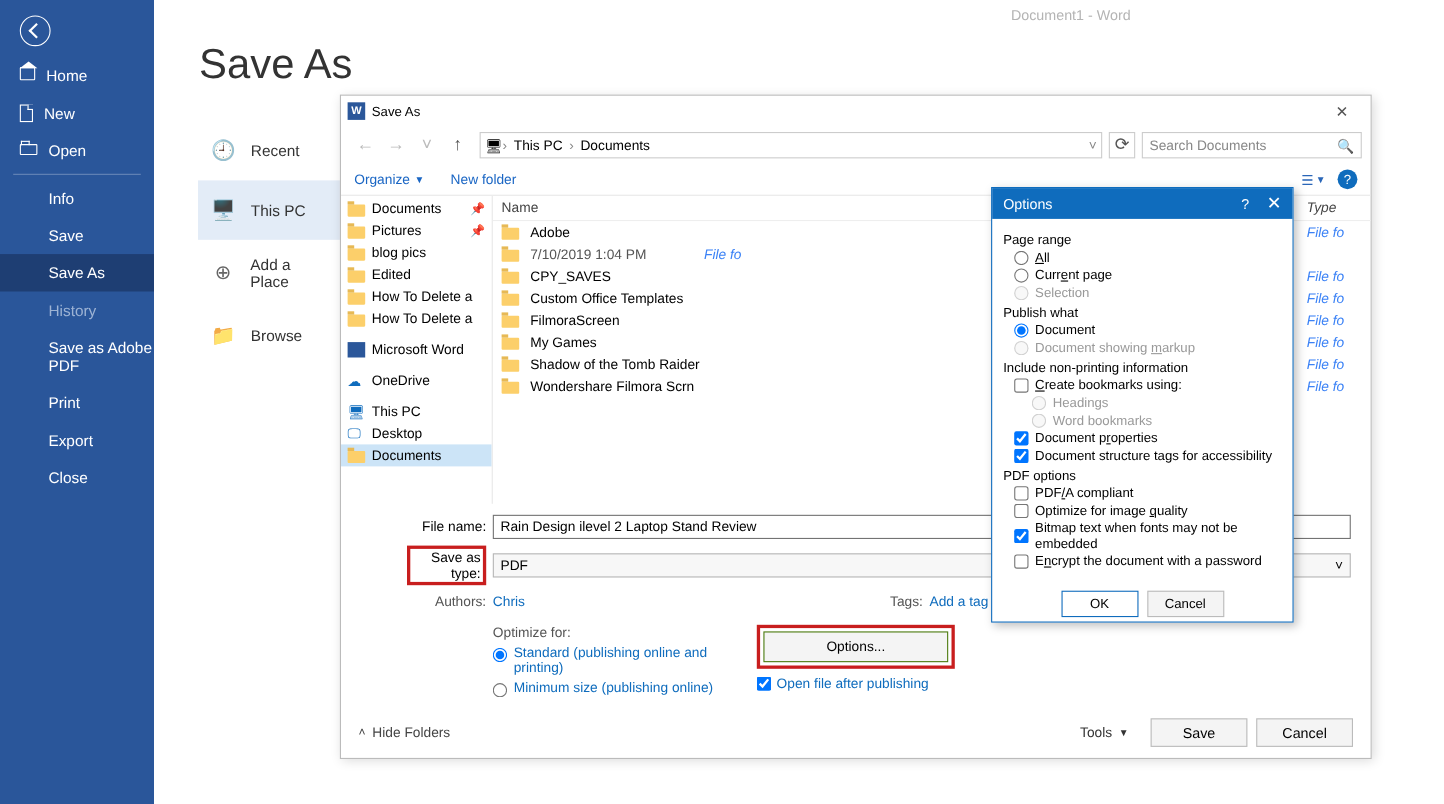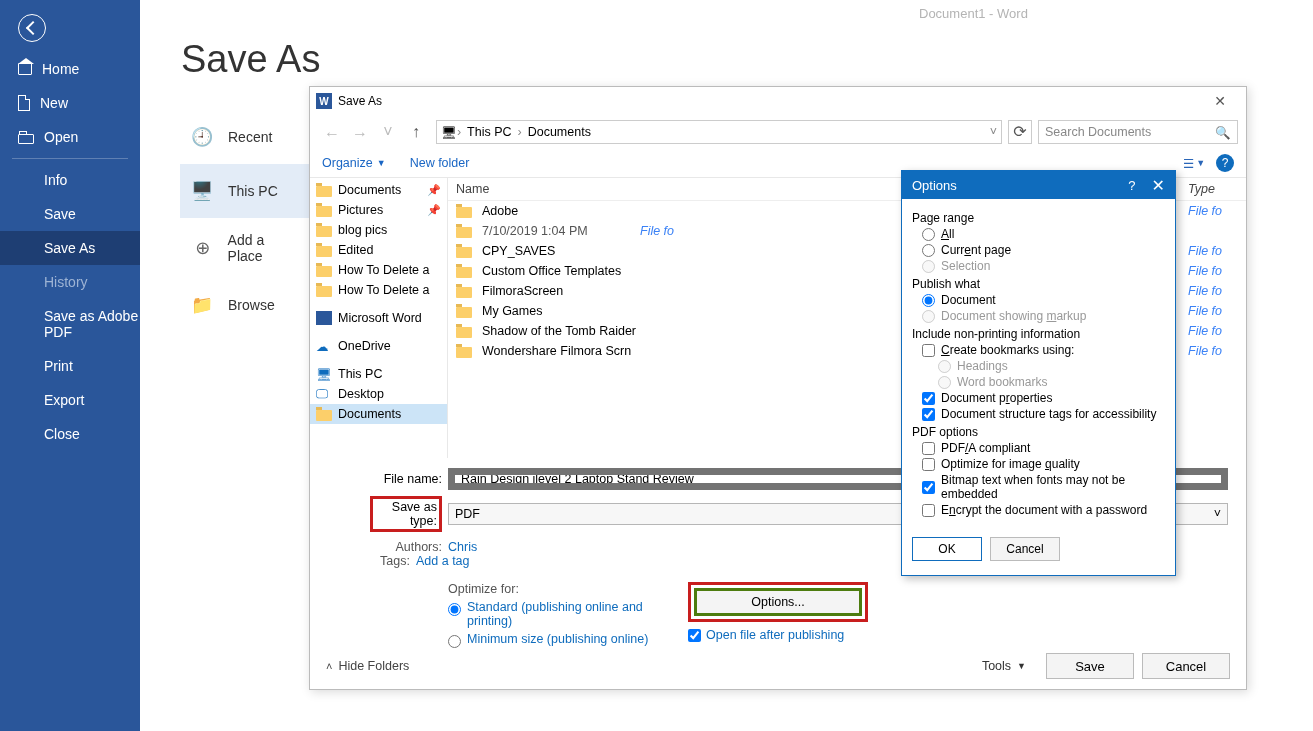--- a/index.html
+++ b/index.html
@@ -2,21 +2,21 @@
 <html><head>
 <meta charset="utf-8">
 <style>
 * { box-sizing: border-box; margin: 0; padding: 0; font-family: "Segoe UI", Tahoma, sans-serif; }
 body { background: #fff; width: 1313px; height: 731px; overflow: hidden; position: relative; }
 
 
 .backstage-sidebar { position: absolute; left: 0; top: 0; width: 140px; height: 731px; background: #2a569a; color: #fff; font-size: 14px; }
 .backstage-sidebar .back-btn { display: block; margin: 14px 0 10px 18px; width: 28px; height: 28px; border: 1.5px solid #fff; border-radius: 50%; position: relative; }
 .backstage-sidebar .back-btn::before { content: ""; position: absolute; left: 9px; top: 8px; width: 8px; height: 8px; border-left: 2px solid #fff; border-bottom: 2px solid #fff; transform: rotate(45deg); }
-.bs-item { padding: 9px 0 9px 18px; display: flex; align-items: center; cursor: pointer; }
+.bs-item { padding: 9px 0 9px 18px; display: flex; cursor: pointer; }
 .bs-item.selected { background: #1e3e73; }
 .bs-item.dim { color: #9db3d4; }
 .bs-icon { width: 18px; height: 14px; margin-right: 10px; display: inline-block; }
 .bs-sep { border-top: 1px solid rgba(255,255,255,0.25); margin: 4px 12px; }
 .home-ic { border: 1.5px solid #fff; border-radius: 1px; position: relative; height: 12px; width: 14px; }
 .home-ic::before { content:""; position:absolute; top:-6px; left:-1px; width:0; height:0; border-left:8px solid transparent; border-right:8px solid transparent; border-bottom:6px solid #fff;}
 .doc-ic { border:1.5px solid #fff; height:16px; width:12px; position:relative;}
 .doc-ic::before{content:"";position:absolute;right:-1px;top:-1px;width:4px;height:4px;background:#2a569a;border-left:1.5px solid #fff;border-bottom:1.5px solid #fff;}
 .folder-ic{border:1.5px solid #fff;height:10px;width:16px;border-radius:1px;position:relative;top:2px;}
 .folder-ic::before{content:"";position:absolute;top:-4px;left:0;width:6px;height:3px;border:1.5px solid #fff;border-bottom:none;}
@@ -69,32 +69,32 @@
 .file-row{display:flex;padding:3px 8px;align-items:center;}
 .file-row .folder-y{width:16px;margin-right:10px;}
 .file-row .col-name{flex:1;}
 .file-row .col-date{width:158px;color:#555;}
 .file-row .col-type{width:50px;color:#3b82f6;}
 
 .sd-fields { padding: 10px 18px 0 60px; font-size:12.5px; }
 .field-row { display:flex; align-items:center; margin-bottom:6px; }
 .field-label { width:72px; text-align:right; margin-right:6px; }
 .hl-red{border:3px solid #c81e1e; padding:1px 2px;}
-.field-input { flex:1; height:22px; border:7px solid #737373; padding:0 6px; font-size:12.5px; background:#fff;}
+.field-input { flex:1; height:22px; border:1px solid #737373; padding:0 6px; font-size:12.5px; background:#fff;}
 .field-select { flex:1; height:22px; border:1px solid #b6b6b6; padding:0 6px; background:#f7f7f7; display:flex; align-items:center; justify-content:space-between;}
-.meta-row{display:flex;margin:8px 0 0 0;flex-direction:column;}
+.meta-row{display:flex;margin:8px 0 0 0;}
 .meta-col{flex:1;display:flex;}
 .meta-lbl{width:72px;text-align:right;margin-right:6px;color:#555;}
 .meta-val{color:#0f6cbd;}
 .opt-block{display:flex;margin-top:14px;}
 .opt-left{flex:0 0 240px; margin-left:78px;}
 .radio-row{display:flex;align-items:flex-start;margin-bottom:4px;color:#0f6cbd;}
 .radio-row input{margin:3px 6px 0 0;}
 .opt-center{flex:1; display:flex; flex-direction:column; align-items:flex-start;}
-.options-btn{width:168px;height:28px;border:3px solid #4d7c0f;background:#f4f4f4;font-size:12.5px;cursor:pointer;}
+.options-btn{width:168px;height:28px;border:1px solid #4d7c0f;background:#f4f4f4;font-size:12.5px;cursor:pointer;}
 .options-btn-wrap{border:3px solid #c81e1e;padding:3px;}
 .open-after{display:flex;align-items:center;margin-top:6px;color:#0f6cbd;font-size:12.5px;}
 .open-after input{margin-right:5px;}
 
 .sd-footer{display:flex;align-items:center;padding:10px 16px;position:absolute;bottom:0;left:0;right:0;}
 .hide-f{display:flex;align-items:center;color:#444;font-size:12.5px;}
 .hide-f .chev{margin-right:6px;font-size:11px;}
 .sd-footer .spacer{flex:1;}
 .tools{display:flex;align-items:center;font-size:12.5px;color:#333;margin-right:12px;}
 .tools .dd{font-size:9px;margin-left:6px;}
@@ -111,21 +111,21 @@
 .od-row{display:flex;align-items:center;margin:2px 0 2px 10px;}
 .od-row input[type=radio],.od-row input[type=checkbox]{margin-right:6px;}
 .od-row.dim{color:#999;}
 .od-sub{margin-left:26px;}
 .pages-row{display:flex;align-items:center;border:3px solid #c81e1e;padding:3px 4px;margin:2px 0 4px 6px;}
 .pages-row input[type=radio]{margin-right:5px;}
 .spinbox{display:flex;align-items:center;border:1px solid #777;height:20px;width:48px;margin:0 6px;background:#fff;}
 .spinbox input{border:none;width:30px;font-size:12px;padding:0 4px;outline:none;}
 .spin-btns{display:flex;flex-direction:column;border-left:1px solid #aaa;}
 .spin-btns span{font-size:7px;line-height:9px;width:14px;text-align:center;color:#555;}
-.od-footer{display:flex;justify-content:flex-start;padding:8px 10px 14px;}
+.od-footer{display:flex;justify-content:center;padding:8px 10px 4px;}
 .od-ok{width:70px;height:24px;border:1px solid #0f6cbd;background:#fff;font-size:12px;margin-right:8px;cursor:pointer;}
 .od-cancel{width:70px;height:24px;border:1px solid #bbb;background:#f4f4f4;font-size:12px;cursor:pointer;}
 u.ak{text-decoration:underline;}
 </style>
 </head>
 <body>
 
 <div class="app-title">Document1 - Word</div>
 
 <div class="backstage-sidebar">

